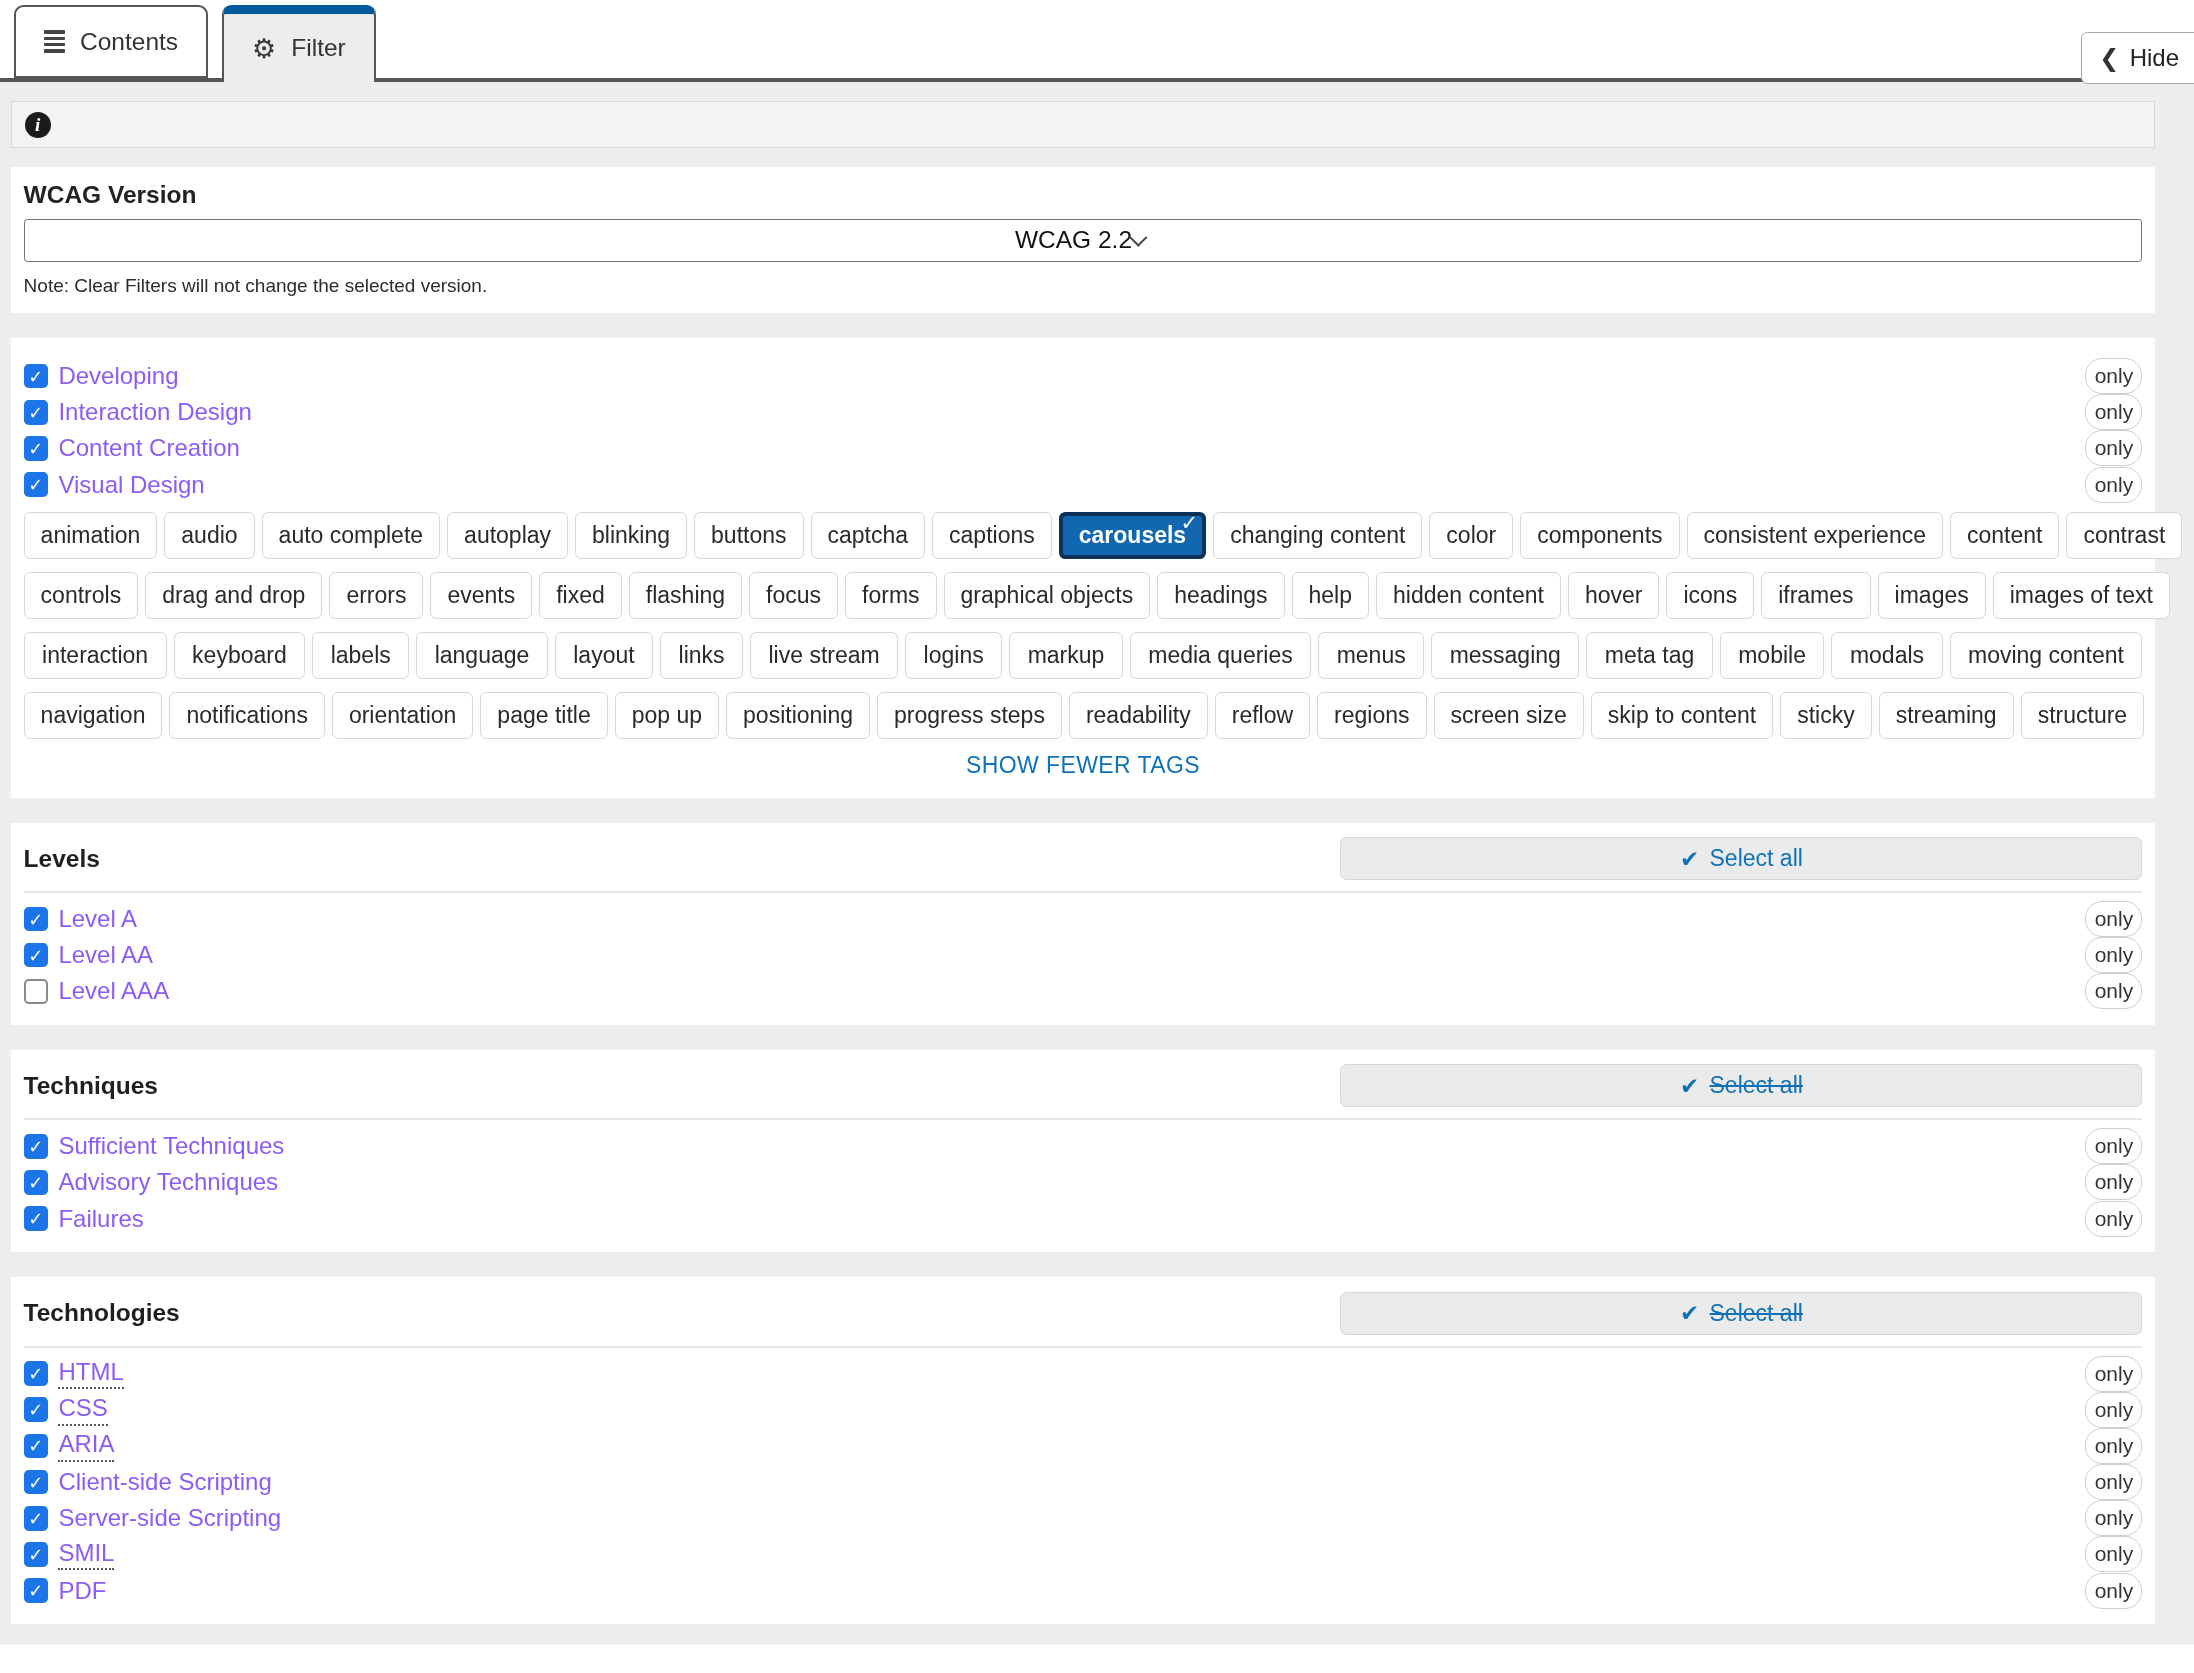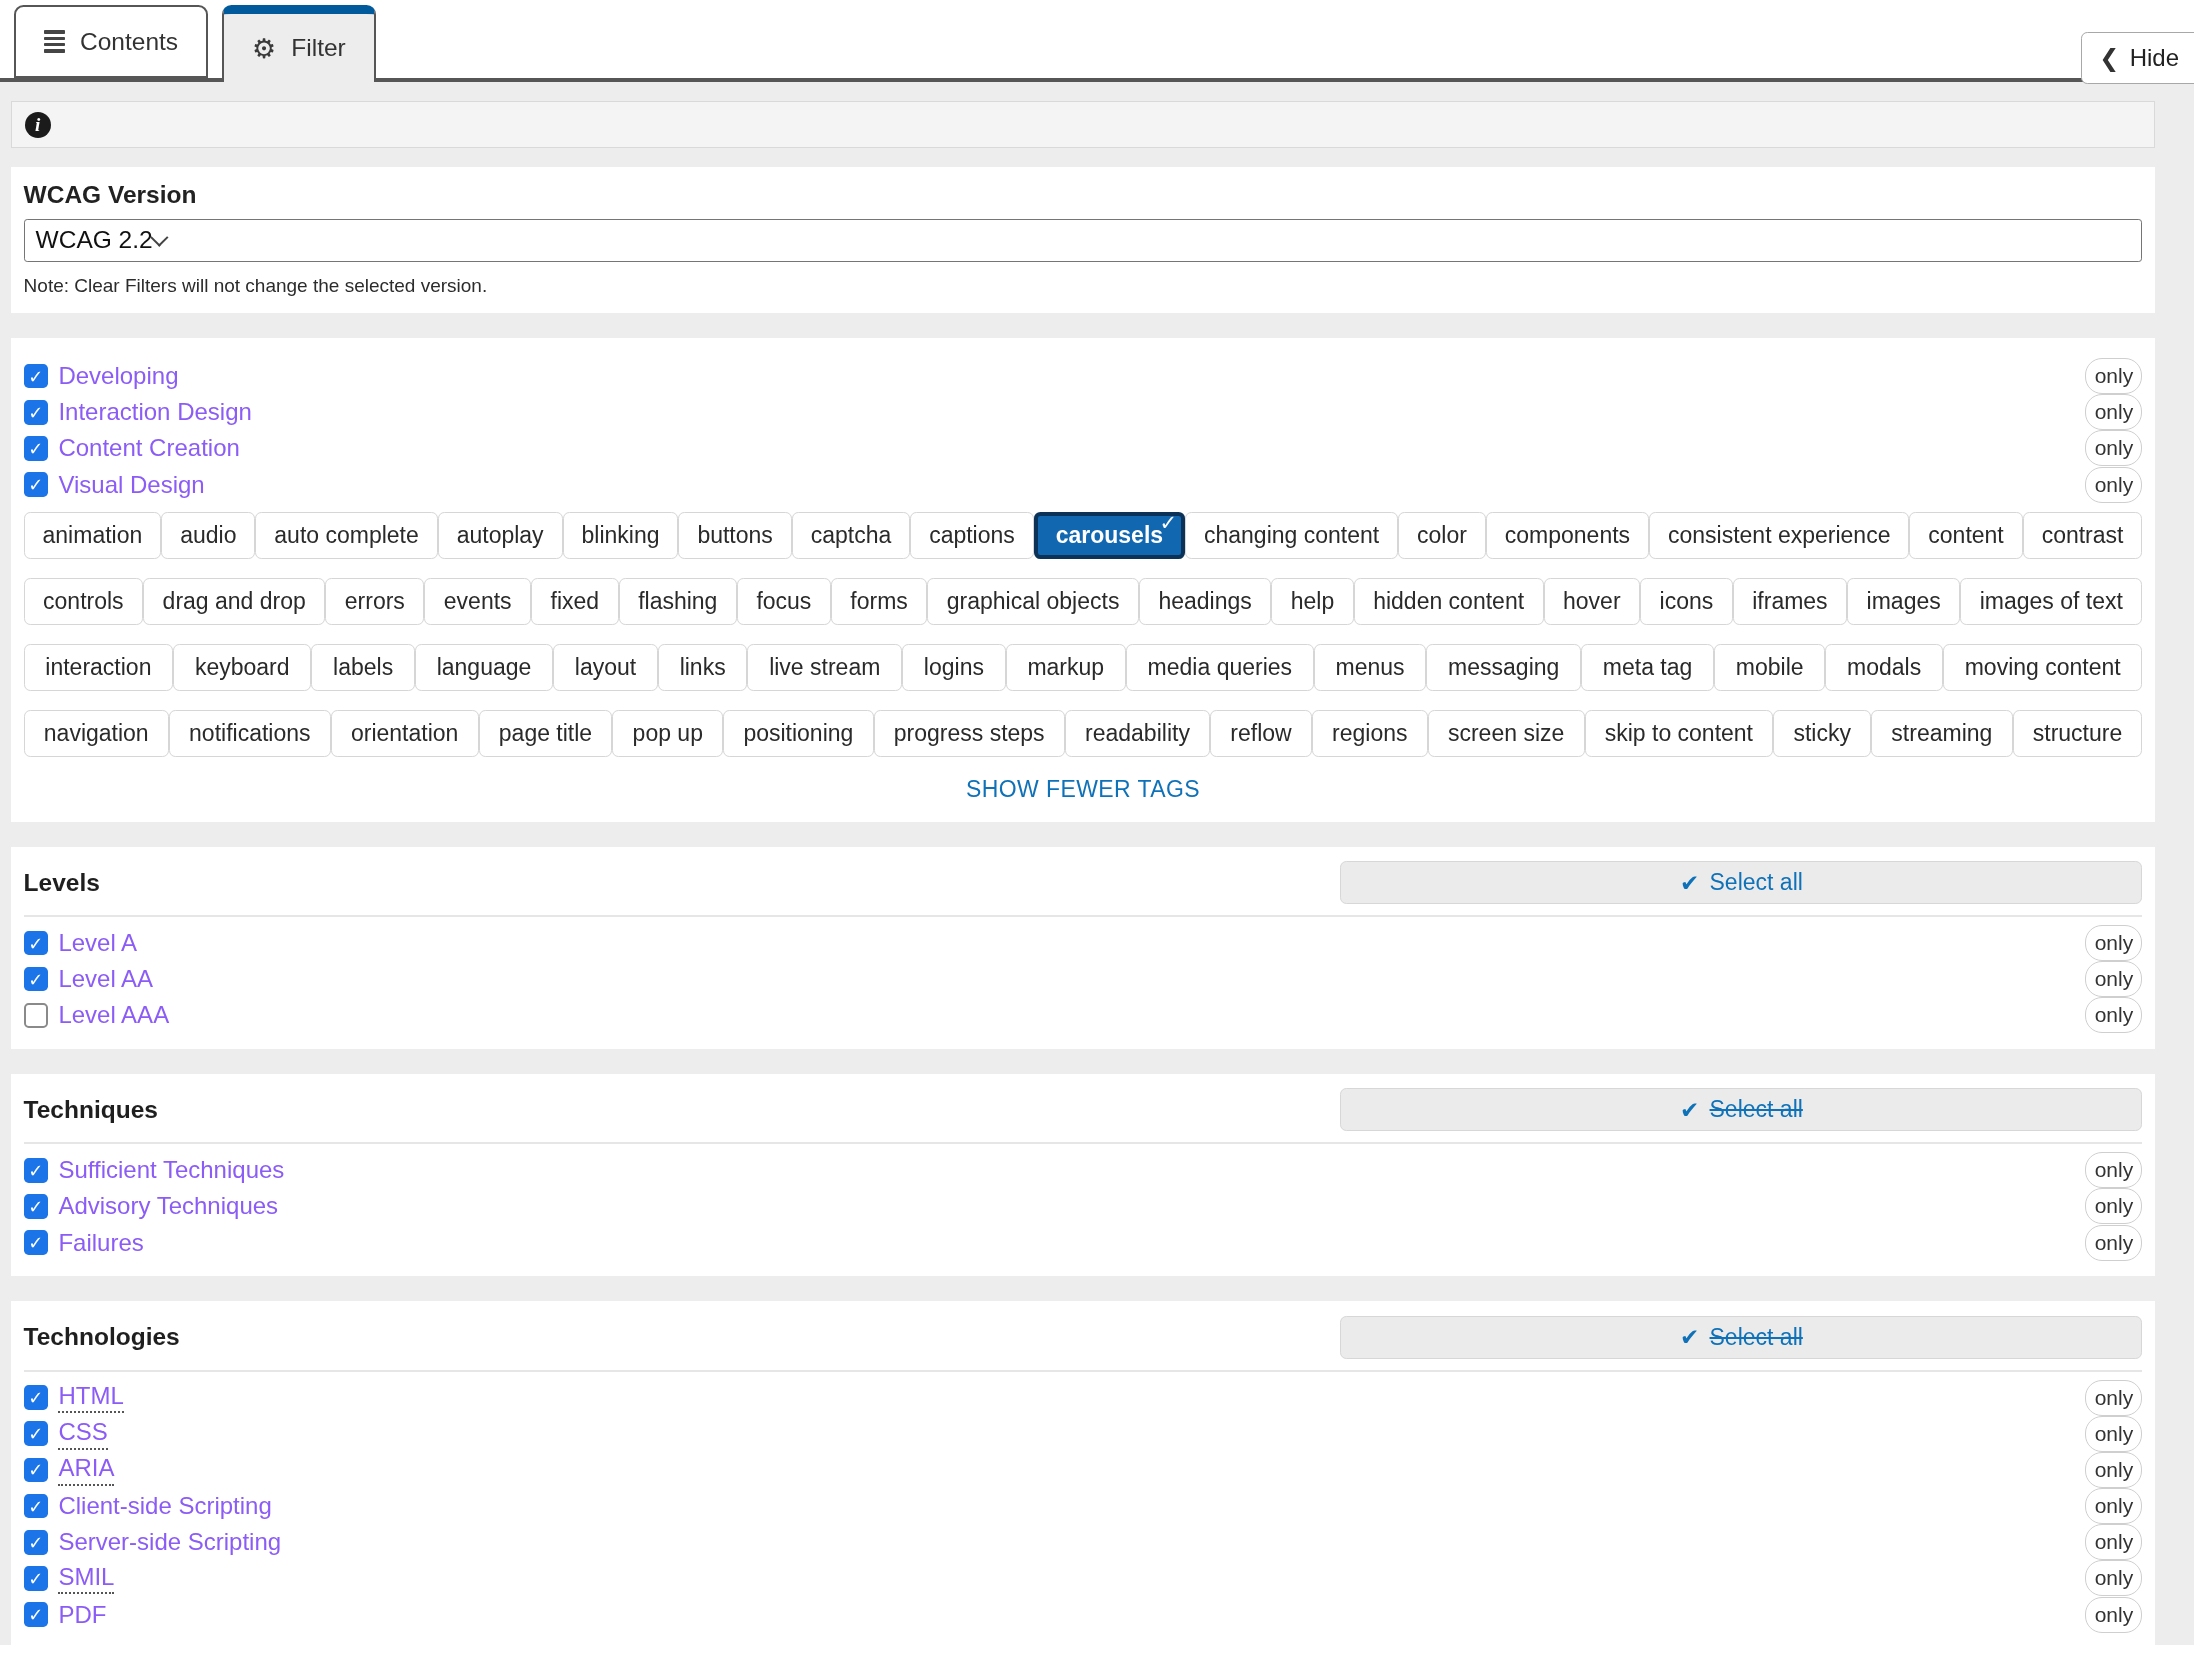--- a/index.html
+++ b/index.html
@@ -31,21 +31,21 @@
             font-size:22px; color:#111; }
   .info-ic { flex:0 0 auto; width:26px; height:26px; border-radius:50%; background:#1b1b1b;
              color:#fff; display:flex; align-items:center; justify-content:center;
              font:italic bold 19px "Liberation Serif", serif; }
   .card { background:#fff; margin:0 39px 25px 11px; padding:12.6px 12.6px 14px; }
 
   
   .card.version { padding:14px 12.6px 16px; }
   .v-title { font-size:24.5px; font-weight:bold; margin-bottom:9.5px; color:#222; }
   .selectbox { height:43px; border:1.6px solid #757575; border-radius:3.2px; background:#fff;
-               display:flex; align-items:center; justify-content:flex-start;
+               display:flex; align-items:center; justify-content:center;
                padding:0 17.4px 0 11px; font-size:24.5px; color:#111; }
   .chevD { width:12.6px; height:12.6px; border-right:2.4px solid #444; border-bottom:2.4px solid #444;
            transform:rotate(45deg); margin-top:-6.3px; }
   .v-note { font-size:19px; color:#2c2c2c; margin-top:13px; }
 
   
   .sec-head { display:flex; justify-content:space-between; align-items:center;
               padding:1.6px 0 11px; border-bottom:2.4px solid #e6e6e6; }
   .sec-title { font-size:24.5px; font-weight:bold; color:#1f1f1f; }
   .gray-btn { width:802px; height:43px; background:#ebebeb; border:1.6px solid #d7d7d7;
@@ -63,21 +63,21 @@
             font-family:"DejaVu Sans",sans-serif; }
   .chk.off { background:#fff; border:2.4px solid #8a8a8a; }
   .chk-label { font-size:24px; color:#8b5cf6; }
   .chk-label.abbr { border-bottom:2.4px dotted #555; padding-bottom:1.6px; }
   .only-btn { margin-left:auto; width:57px; height:36px; background:#fff;
               border:1.6px solid #cfcfcf; border-radius:17px; display:flex; align-items:center;
               justify-content:center; font-size:21px; color:#333; }
 
   
   .tag-rows { margin-top:11px; }
-  .tag-row { display:flex; margin-bottom:19px; }
+  .tag-row { display:flex; gap:7px; margin-bottom:13px; }
   .tag-btn { flex:1 1 auto; height:47px; background:#fff; border:1.6px solid #d6d6d6;
              border-radius:6.3px; display:flex; align-items:center; justify-content:center;
              font-size:23px; color:#2a2a2a; padding:0 16px; white-space:nowrap; }
   .tag-btn.sel { position:relative; background:#1267b1; border:4px solid #0c3357;
                  color:#fff; font-weight:bold; }
   .tag-btn.sel .tick { position:absolute; top:-4.7px; right:4px; font-size:21px;
                        font-family:"DejaVu Sans",sans-serif; }
   .show-fewer { text-align:center; font-size:23px; color:#0f72b8; margin:12.6px 0 4.7px;
                 letter-spacing:0.4px; }
 </style>

